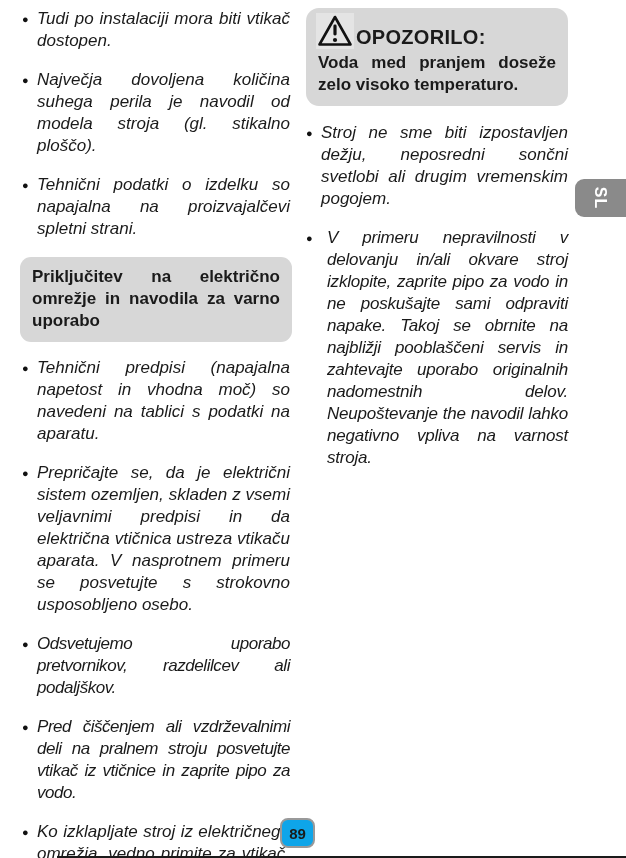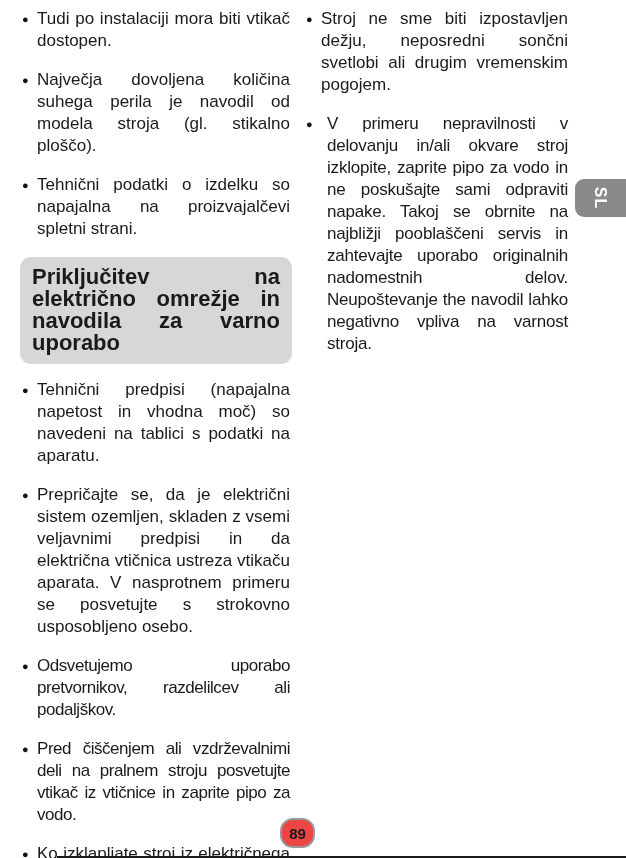--- a/index.html
+++ b/index.html
@@ -25,31 +25,32 @@
     font-size: 11px;
     line-height: 22px;
     color: #111;
   }
   .bullet p {
     flex: 1;
     margin: 0;
     font-size: 17px;
     line-height: 22px;
     text-align: justify;
+    font-style: italic;
   }
   .bullet p.narrow    { letter-spacing: -0.45px; }
   .bullet p.seminarrow{ letter-spacing: -0.2px; margin-left: 6px; }
 
   
   .heading-box {
     background: #d7d7d7;
     border-radius: 11px;
     padding: 9px 12px 10px 12px;
     margin: 0 -2px 15px -2px;
-    font-size: 22px;
+    font-size: 17px;
     font-weight: bold;
     line-height: 22px;
     text-align: justify;
   }
 
   
   .warning-box {
     background: #d7d7d7;
     border-radius: 13px;
     padding: 5px 12px 10px 10px;
@@ -100,22 +101,22 @@
   }
 
   
   .page-num {
     position: absolute;
     left: 280px;
     top: 818px;
     width: 31px;
     height: 26px;
     border: 2px solid #999999;
-    border-radius: 13px;
-    background: #ef4444;
+    border-radius: 8px;
+    background: #0ea5e9;
     display: flex;
     align-items: center;
     justify-content: center;
     font-size: 15px;
     font-weight: bold;
   }
 
   
   .bottom-line {
     position: absolute;
@@ -172,20 +173,33 @@
 
     <div class="bullet">
       <span class="dot">●</span>
       <p>Ko izklapljate stroj iz električnega omrežja, vedno primite za vtikač, nikoli ne vlecite za kabel.</p>
     </div>
 
   </div>
 
   <div class="col col-right">
 
+    <div class="warning-box">
+      <div class="warn-head">
+        <span class="warn-icon">
+          <svg width="38" height="36" viewBox="0 0 38 36">
+            <path d="M19 4 L34.5 31.5 L3.5 31.5 Z" fill="none" stroke="#111111" stroke-width="2.6" stroke-linejoin="round"></path>
+            <rect x="17.4" y="11.5" width="3.2" height="11" rx="1.4" fill="#111111"></rect>
+            <circle cx="19" cy="27" r="2.1" fill="#111111"></circle>
+          </svg>
+        </span>
+        <span class="warn-title">OPOZORILO:</span>
+      </div>
+      <p class="warn-body">Voda med pranjem doseže zelo visoko temperaturo.</p>
+    </div>
 
     <div class="bullet">
       <span class="dot">●</span>
       <p>Stroj ne sme biti izpostavljen dežju, neposredni sončni svetlobi ali drugim vremenskim pogojem.</p>
     </div>
 
     <div class="bullet">
       <span class="dot">●</span>
       <p class="seminarrow">V primeru nepravilnosti v delovanju in/ali okvare stroj izklopite, zaprite pipo za vodo in ne poskušajte sami odpraviti napake. Takoj se obrnite na najbližji pooblaščeni servis in zahtevajte uporabo originalnih nadomestnih delov. Neupoštevanje the navodil lahko negativno vpliva na varnost stroja.</p>
     </div>

